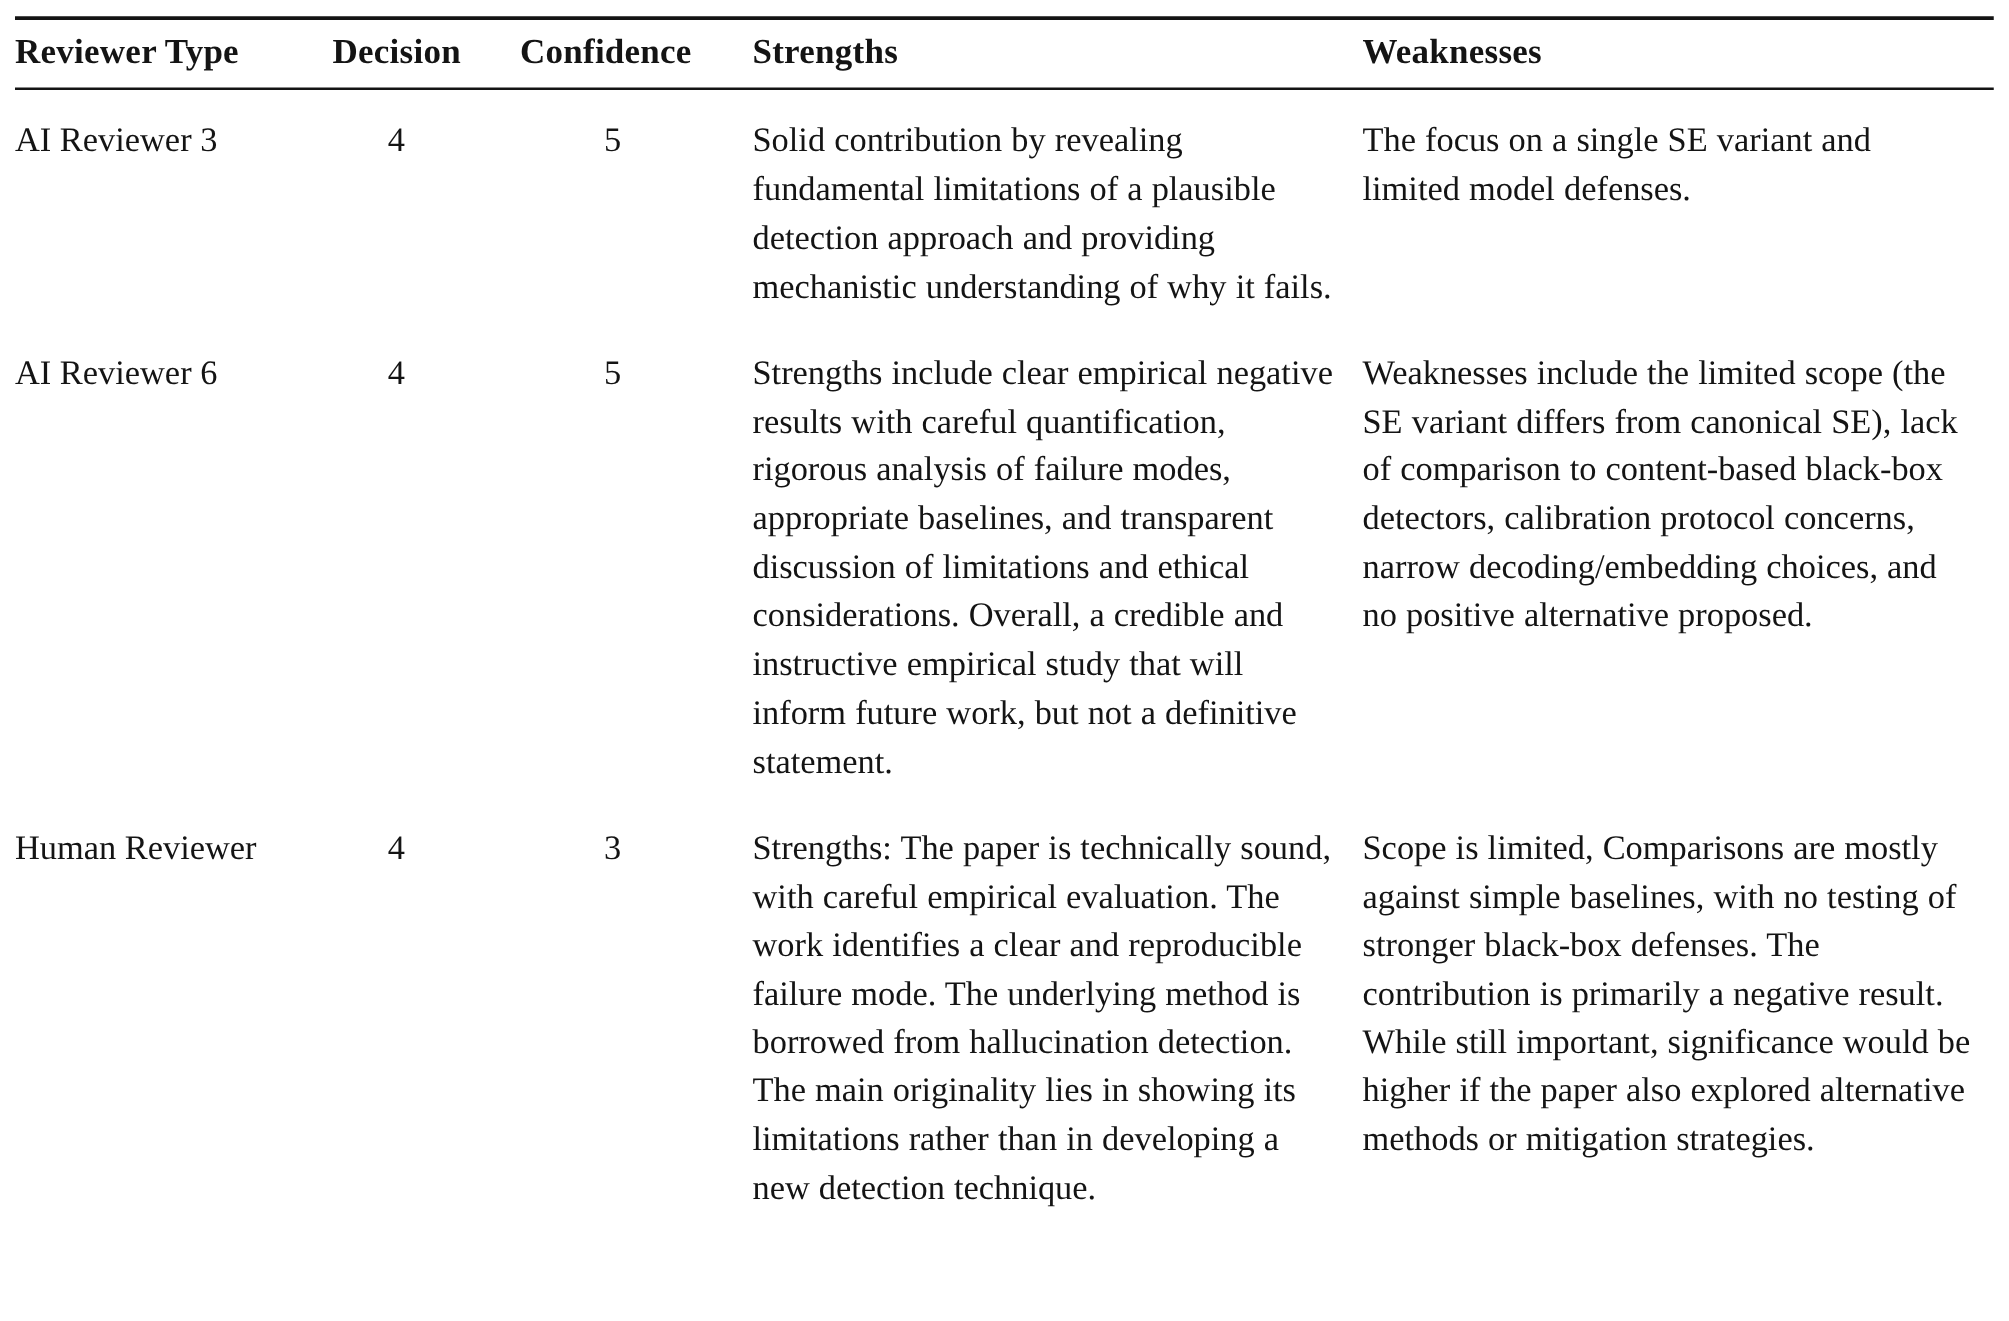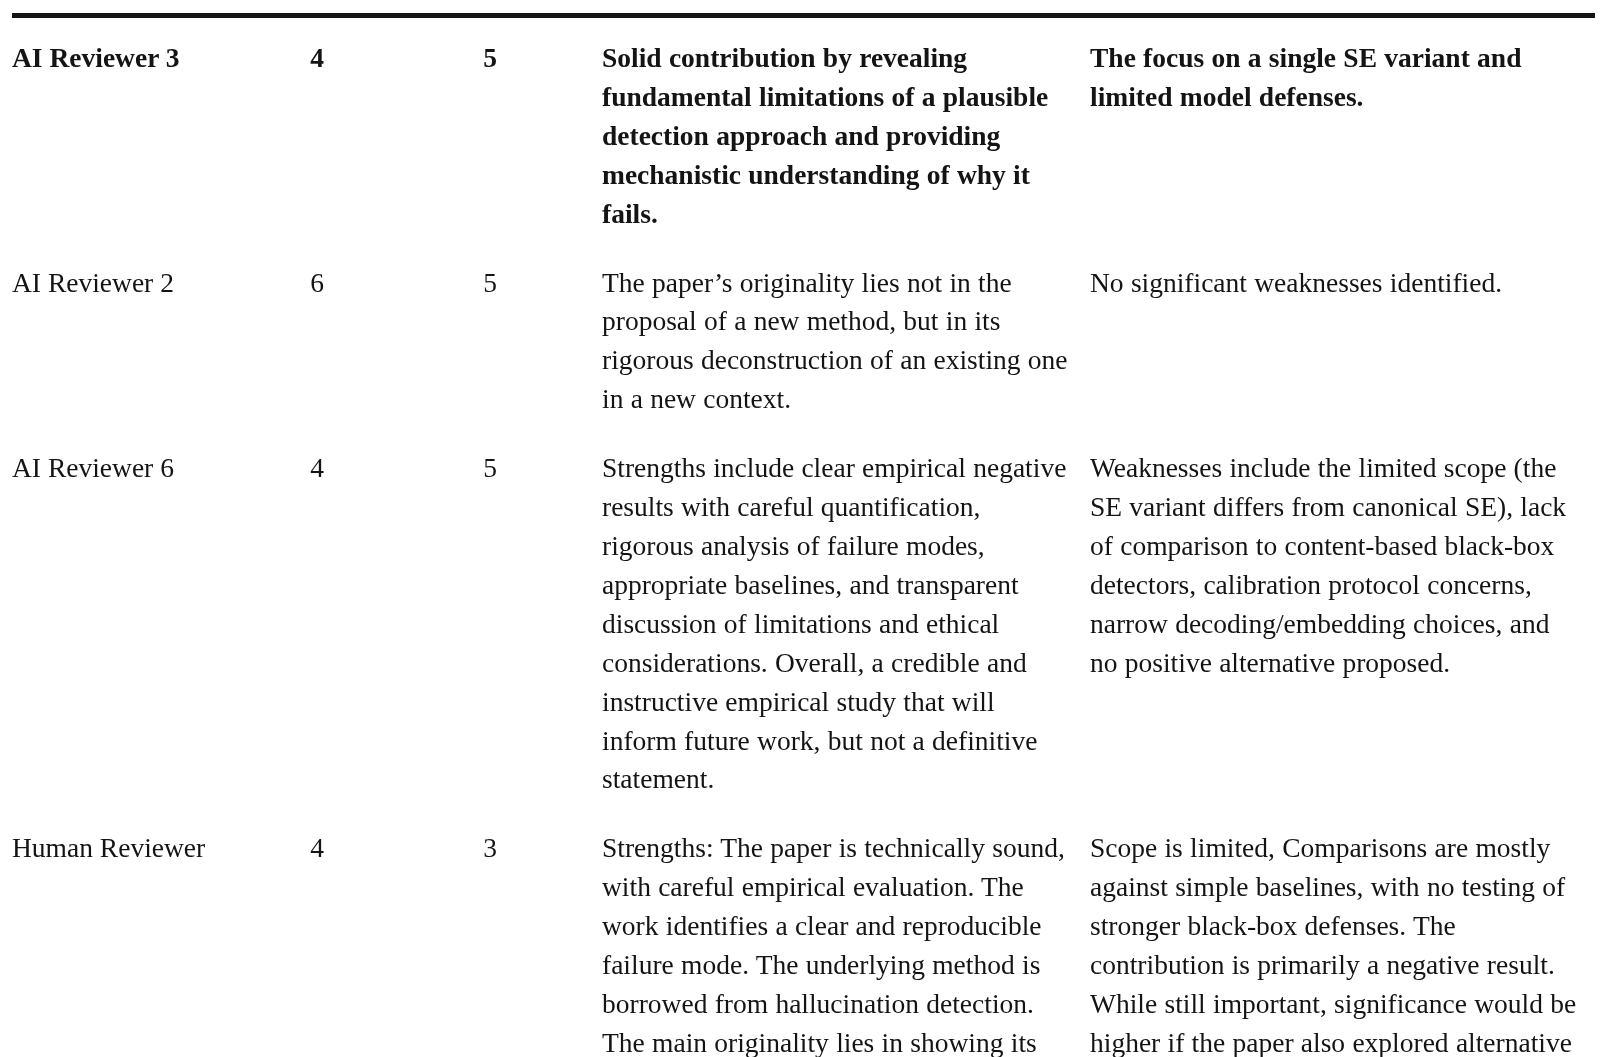--- a/index.html
+++ b/index.html
@@ -67,21 +67,20 @@
     vertical-align: top;
     padding: 0;
     text-align: left;
   }
 
   tbody tr.data-row > td {
     padding-top: 21px;
     padding-bottom: 9px;
   }
   tbody tr.data-row.first-row > td {
-    font-weight: bold;
   }
 
   
   .col-type       { width: 252px; }
   .col-decision   { width: 150px; }
   .col-confidence { width: 188px; }
   .col-strengths  { width: 488px; }
   .col-weaknesses { width: 505px; }
 
   th.col-decision, th.col-confidence { text-align: left; }
@@ -101,20 +100,38 @@
 </style>
 </head>
 <body>
 
 <div class="table-wrap">
 
   <div class="spacer-top"></div>
 
   <hr class="rule-top">
 
+  <table class="reviewer-table">
+    <colgroup>
+      <col class="col-type">
+      <col class="col-decision">
+      <col class="col-confidence">
+      <col class="col-strengths">
+      <col class="col-weaknesses">
+    </colgroup>
+    <thead>
+      <tr>
+        <th class="col-type">Reviewer Type</th>
+        <th class="col-decision">Decision</th>
+        <th class="col-confidence">Confidence</th>
+        <th class="col-strengths">Strengths</th>
+        <th class="col-weaknesses">Weaknesses</th>
+      </tr>
+    </thead>
+  </table>
 
   <hr class="rule-mid">
 
   <table class="reviewer-table">
     <colgroup>
       <col class="col-type">
       <col class="col-decision">
       <col class="col-confidence">
       <col class="col-strengths">
       <col class="col-weaknesses">
@@ -122,27 +139,20 @@
     <tbody>
 
       <tr class="data-row first-row">
         <td class="cell-type">AI Reviewer 3</td>
         <td class="cell-decision">4</td>
         <td class="cell-confidence">5</td>
         <td class="cell-strengths">Solid contribution by revealing fundamental limitations of a plausible detection approach and providing mechanistic understanding of why it fails.</td>
         <td class="cell-weaknesses">The focus on a single SE variant and limited model defenses.</td>
       </tr>
 
-      <tr class="data-row">
-        <td class="cell-type">AI Reviewer 2</td>
-        <td class="cell-decision">6</td>
-        <td class="cell-confidence">5</td>
-        <td class="cell-strengths">The paper’s originality lies not in the proposal of a new method, but in its rigorous deconstruction of an existing one in a new context.</td>
-        <td class="cell-weaknesses">No significant weaknesses identified.</td>
-      </tr>
 
       <tr class="data-row">
         <td class="cell-type">AI Reviewer 6</td>
         <td class="cell-decision">4</td>
         <td class="cell-confidence">5</td>
         <td class="cell-strengths">Strengths include clear empirical negative results with careful quantification, rigorous analysis of failure modes, appropriate baselines, and transparent discussion of limitations and ethical considerations. Overall, a credible and instructive empirical study that will inform future work, but not a definitive statement.</td>
         <td class="cell-weaknesses">Weaknesses include the limited scope (the SE variant differs from canonical SE), lack of comparison to content-based black-box detectors, calibration protocol concerns, narrow decoding/embedding choices, and no positive alternative proposed.</td>
       </tr>
 
       <tr class="data-row">

